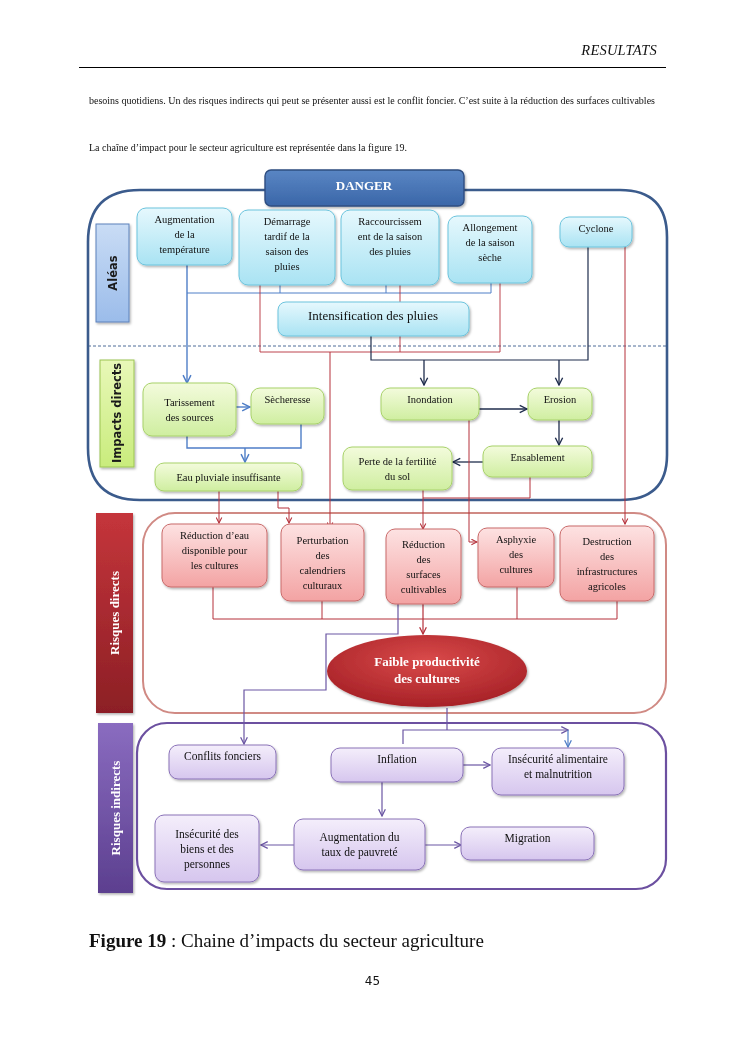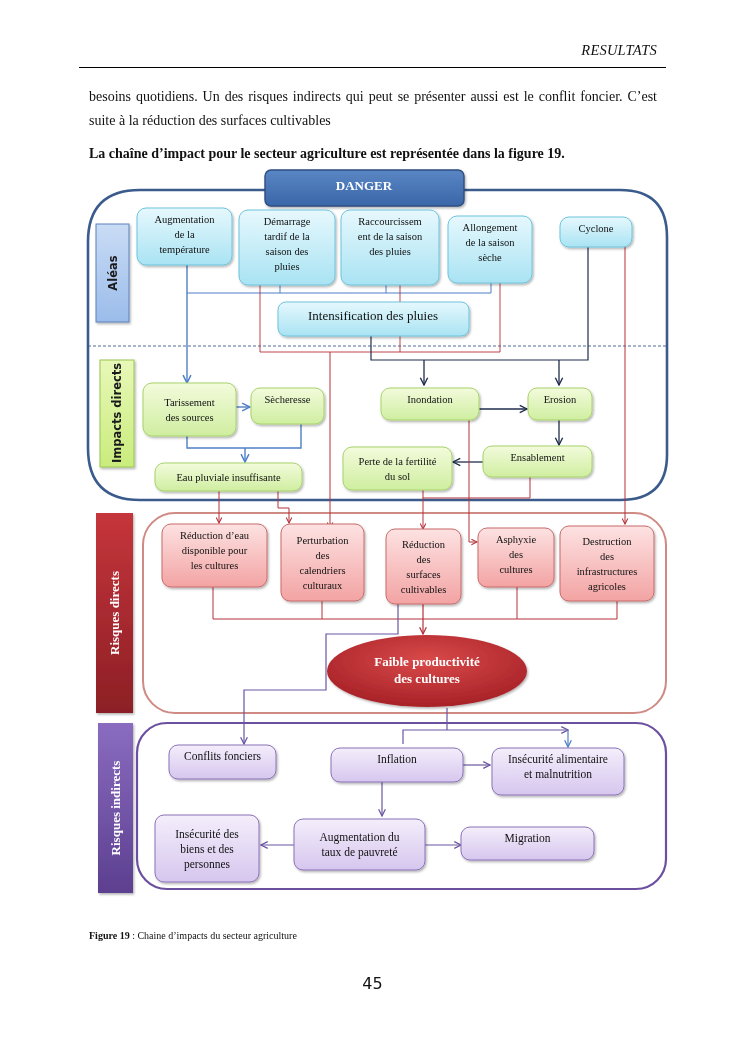--- a/index.html
+++ b/index.html
@@ -1,24 +1,24 @@
 <!DOCTYPE html>
 <html><head>
 <meta charset="utf-8">
 <style>
   html, body { margin:0; padding:0; background:#fff; }
   body { width:745px; height:1053px; position:relative; overflow:hidden; font-family:"Liberation Serif", serif; color:#111; }
   .header-title { position:absolute; right:88px; top:42px; font-size:14.5px; letter-spacing:0.2px;font-style:italic; }
   .header-rule { position:absolute; left:79px; right:79px; top:67px; border-top:1.3px solid #000; }
-  .para { position:absolute; left:89px; width:568px; font-size:14px; line-height:24px; text-align:justify; }
+  .para { position:absolute; left:89px; width:568px; font-size:10px; line-height:32px; text-align:justify; }
   .p1 { top:85px; }
-  .p2 { top:142px;font-weight:bold; }
-  .caption { position:absolute; left:89px; top:930px; font-size:10px; }
+  .p2 { top:132px; }
+  .caption { position:absolute; left:89px; top:930px; font-size:19px; }
   .caption b { font-weight:bold; }
-  .page-num { position:absolute; left:0; right:0; top:974px; text-align:center; font-family:"DejaVu Sans", sans-serif; font-size:16px; }
+  .page-num { position:absolute; left:0; right:0; top:974px; text-align:center; font-family:"DejaVu Sans", sans-serif; font-size:12px; }
   svg#diagram { position:absolute; left:0; top:0; }
   .bt { font-family:"Liberation Serif", serif; font-size:10.5px; fill:#111; text-anchor:middle; }
   .bt-lg { font-family:"Liberation Serif", serif; font-size:13px; fill:#111; text-anchor:middle; }
   .side-lbl { font-family:"DejaVu Sans", sans-serif; font-weight:bold; font-size:11.5px; text-anchor:middle; }
   .side-lbl-serif { font-family:"Liberation Serif", serif; font-weight:bold; font-size:13px; fill:#fff; text-anchor:middle; }
 </style>
 </head>
 <body>
 
 <div class="header-title">RESULTATS</div>

